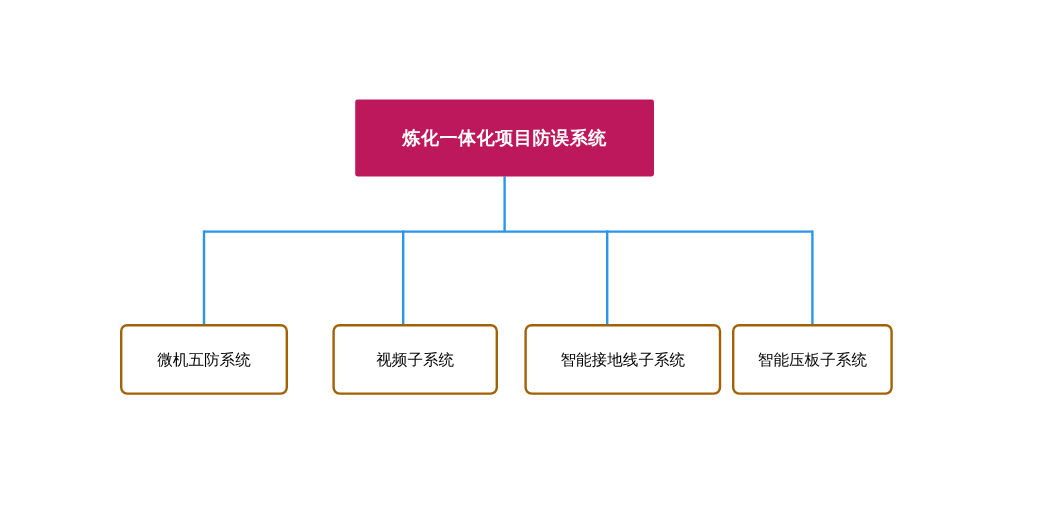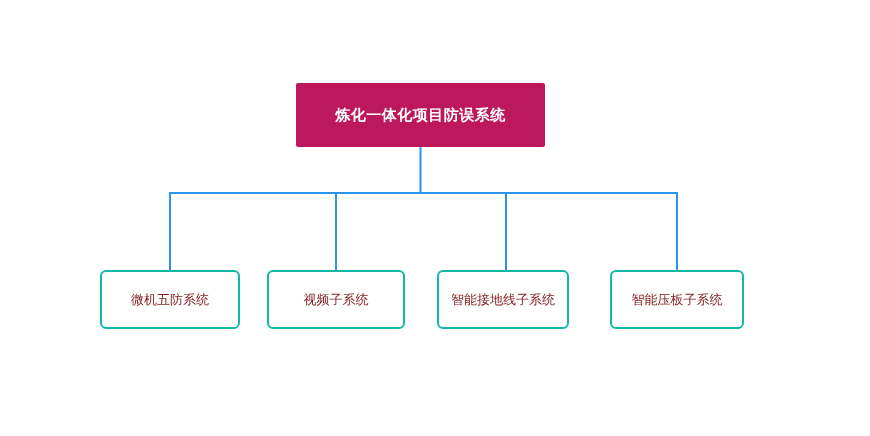--- a/index.html
+++ b/index.html
@@ -40,28 +40,28 @@
     border-radius: 2px;
     color: #ffffff;
     font-size: 15px;
     font-weight: bold;
     letter-spacing: 0.5px;
   }
   .child-node {
     top: 270px;
     height: 59px;
     background: #ffffff;
-    border: 2px solid #14b8a6;
+    border: 2px solid #a16207;
     border-radius: 6px;
-    color: #7f1d1d;
+    color: #000000;
     font-size: 13px;
   }
   .child-0 { left: 100px; width: 140px; }
-  .child-1 { left: 267px; width: 138px; }
-  .child-2 { left: 437px; width: 132px; }
+  .child-1 { left: 277px; width: 138px; }
+  .child-2 { left: 437px; width: 164px; }
   .child-3 { left: 610px; width: 134px; text-align: center; }
   .node-label {
     display: block;
     padding: 0 6px;
     white-space: nowrap;
   }
 </style>
 </head>
 <body>
 

